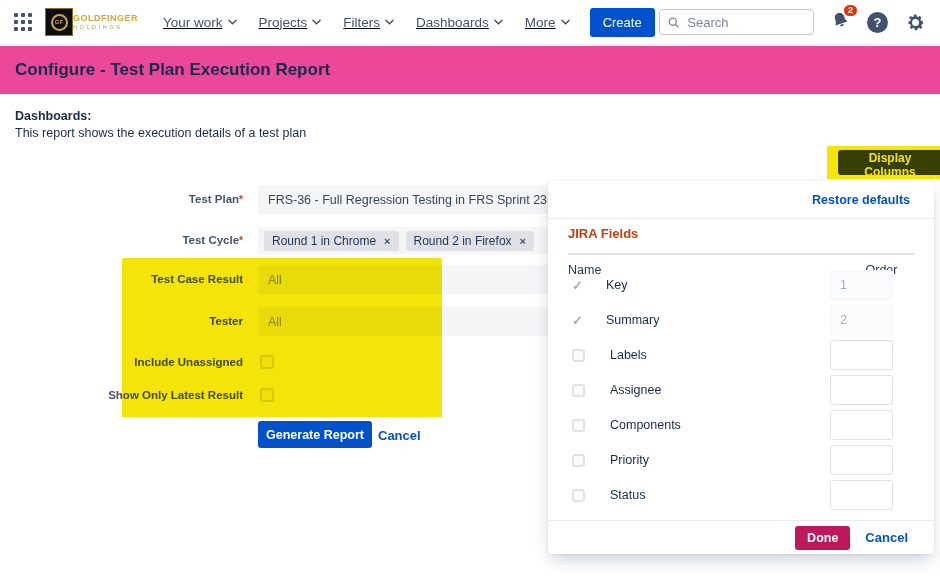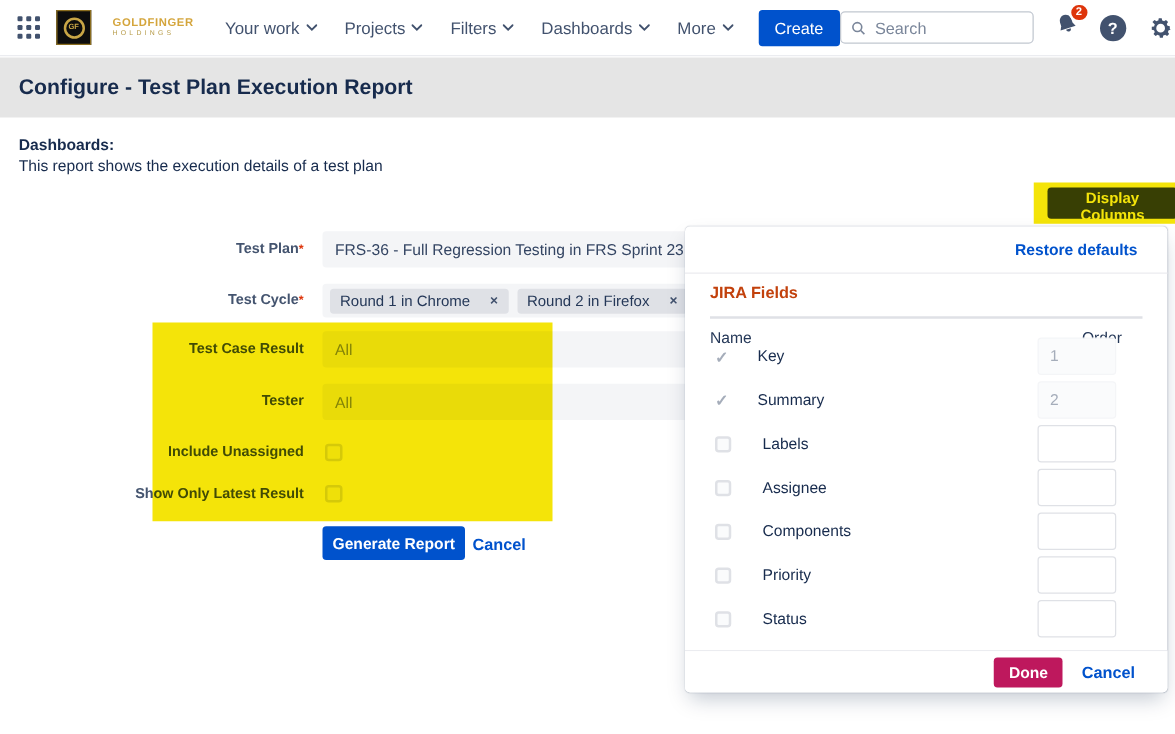--- a/index.html
+++ b/index.html
@@ -5,21 +5,21 @@
   * { box-sizing: border-box; }
   body { margin:0; font-family:"Liberation Sans", sans-serif; background:#fff; }
   #screen { position:relative; width:940px; height:587px; background:#fff; overflow:hidden; }
 
   
   .topbar { position:absolute; top:0; left:0; right:0; height:45px; background:#fff;
             border-bottom:1px solid #EBECF0; display:flex; align-items:center; padding:0 14px; }
   .appgrid { width:18px; height:18px; display:grid; grid-template-columns:repeat(3,4px);
              grid-template-rows:repeat(3,4px); gap:3px; cursor:pointer; flex:none; }
   .appgrid i { background:#42526E; border-radius:1px; }
-  .logo { display:flex; align-items:center; gap:17px; margin:0 14px 0 13px; flex:none; cursor:pointer; }
+  .logo { display:flex; align-items:center; gap:0; margin:0 14px 0 13px; flex:none; cursor:pointer; }
   .logo-box { width:28px; height:28px; background:#0d0d0d; border:1px solid #8a6d1f;
               display:flex; align-items:center; justify-content:center; }
   .logo-circle { width:17px; height:17px; border:2px solid #C9A646; border-radius:50%;
                  color:#C9A646; font-size:6px; font-weight:bold; display:flex; align-items:center; justify-content:center; }
   .logo-text { line-height:1.1; }
   .logo-brand { color:#D4A53C; font-weight:bold; font-size:9px; letter-spacing:.5px; }
   .logo-sub { color:#B79C4A; font-size:5.5px; letter-spacing:2.6px; }
   .navitem { display:flex; align-items:center; gap:5px; padding:0 11px; height:44px;
              font-size:13.5px; font-weight:500; color:#42526E; cursor:pointer; white-space:nowrap; }
   .chev { width:9px; height:6px; flex:none; }
@@ -32,41 +32,41 @@
   .search input { border:none; outline:none; width:100%; font-size:13px; color:#344563; background:transparent;
                   font-family:"Liberation Sans", sans-serif; }
   .search input::placeholder { color:#7A869A; }
   .bell-wrap { position:relative; cursor:pointer; }
   .badge { position:absolute; top:-8px; right:-9px; background:#DE350B; color:#fff; font-size:9px;
            font-weight:bold; border-radius:8px; padding:1px 4px; border:2px solid #fff; line-height:1.1; }
   .help { width:21px; height:21px; border-radius:50%; background:#42526E; color:#fff; font-size:13px;
           font-weight:bold; display:flex; align-items:center; justify-content:center; cursor:pointer; }
 
   
-  .titlebar { position:absolute; top:46px; left:0; right:0; height:48px; background:#e5e5e5;
+  .titlebar { position:absolute; top:46px; left:0; right:0; height:48px; background:#ec4899;
               display:flex; align-items:center; padding-left:15px; }
   .titlebar h1 { margin:0; font-size:17px; color:#172B4D; }
   .desc-label { position:absolute; left:15px; top:109px; font-size:12.5px; font-weight:bold; color:#172B4D; }
   .desc-text  { position:absolute; left:15px; top:126px; font-size:12.5px; color:#172B4D; }
 
   
   .btn-displaycols { position:absolute; left:838px; top:150px; width:104px; height:25px;
                      background:#3A4664; color:#fff; font-size:12px; font-weight:600; border:none;
                      border-radius:3px; cursor:pointer; z-index:4; font-family:"Liberation Sans", sans-serif; }
 
   
   .flabel { position:absolute; left:58px; width:185px; text-align:right; font-size:11.5px;
             font-weight:bold; color:#44546F; line-height:13px; }
   .req { color:#DE350B; font-size:10px; vertical-align:top; }
   .ffield { position:absolute; left:258px; width:612px; background:#F4F5F7; border-radius:3px;
             display:flex; align-items:center; padding:0 10px; font-size:12.5px; color:#344563;
             white-space:nowrap; overflow:hidden; cursor:pointer; }
   .placeholder { color:#8993A4; }
   .tag { background:#DFE1E6; border-radius:3px; padding:3px 8px; font-size:12px; color:#253858;
-         display:flex; align-items:center; gap:16px; flex:none; }
+         display:flex; align-items:center; gap:8px; flex:none; }
   .tag .x { font-weight:bold; font-size:11px; color:#42526E; cursor:pointer; }
   .fcheck { position:absolute; left:260px; width:14px; height:14px; background:#FAFBFC;
             border:2px solid #DFE1E6; border-radius:3px; cursor:pointer; }
   .btn-generate { position:absolute; left:258px; top:421px; height:27px; padding:0 8px;
                   background:#0052CC; color:#fff; font-weight:bold; font-size:12.5px; border:none;
                   border-radius:3px; cursor:pointer; font-family:"Liberation Sans", sans-serif; }
   .link { color:#0052CC; font-size:13px; font-weight:600; cursor:pointer; text-decoration:none; }
   .form-cancel { position:absolute; left:378px; top:428px; }
 
   
@@ -119,21 +119,21 @@
     </div>
     <div class="logo">
       <div class="logo-box">
         <div class="logo-circle">GF</div>
       </div>
       <div class="logo-text">
         <div class="logo-brand">GOLDFINGER</div>
         <div class="logo-sub">HOLDINGS</div>
       </div>
     </div>
-    <div id="nav-items" style="display:flex;">
+    <div id="nav-items" style="display:flex;text-decoration:underline;">
   <div class="navitem">
     <span class="nav-label">Your work</span>
     <svg class="chev" viewBox="0 0 10 6">
       <path d="M1 1l4 4 4-4" fill="none" stroke="#42526E" stroke-width="1.6" stroke-linecap="round"></path>
     </svg>
   </div>
 
   <div class="navitem">
     <span class="nav-label">Projects</span>
     <svg class="chev" viewBox="0 0 10 6">

